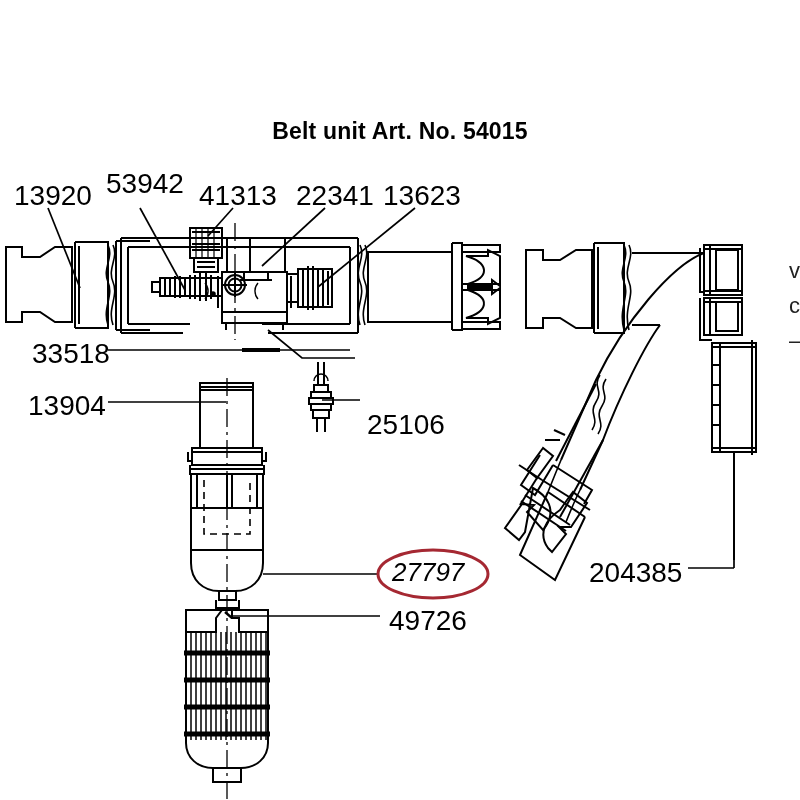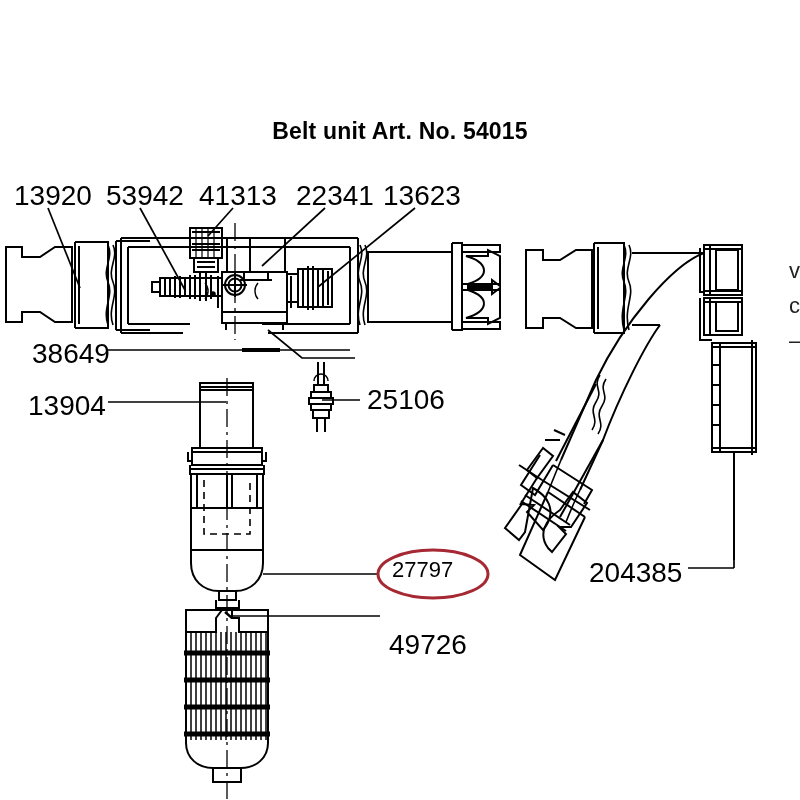--- a/index.html
+++ b/index.html
@@ -33,23 +33,24 @@
   }
   .lbl {
     position: absolute;
     font-size: 28px;
     color: #000;
     white-space: nowrap;
     font-family: "Liberation Sans", sans-serif;
   }
   .lbl-hi {
     position: absolute;
-    font-size: 22px;
+    font-size: 26px;
     color: #000;
     white-space: nowrap;
+    font-style: italic;
   }
   .edge-text {
     position: absolute;
     font-size: 22px;
     color: #222;
     white-space: nowrap;
   }
   svg { display:block; }
 </style>
 </head>
@@ -353,30 +354,30 @@
       <path d="M225 572 L232 578" stroke-width="2.4"></path>
 
       <path d="M688 528 L734 528"></path>
       <path d="M734 528 L734 418"></path>
     </g>
 
     <ellipse id="hl-ellipse" cx="433" cy="534" rx="55" ry="24" fill="none" stroke="#A52832" stroke-width="3"></ellipse>
   </svg>
 
   <div class="lbl" style="left:14px;  top:140px;">13920</div>
-  <div class="lbl" style="left:106px; top:140px;">53942</div>
+  <div class="lbl" style="left:106px; top:128px;">53942</div>
   <div class="lbl" style="left:199px; top:140px;">41313</div>
   <div class="lbl" style="left:296px; top:140px;">22341</div>
   <div class="lbl" style="left:383px; top:140px;">13623</div>
 
-  <div class="lbl" style="left:32px;  top:298px;">38649</div>
+  <div class="lbl" style="left:32px;  top:298px;">33518</div>
   <div class="lbl" style="left:28px;  top:350px;">13904</div>
 
-  <div class="lbl" style="left:367px; top:344px;">25106</div>
-  <div class="lbl" style="left:389px; top:589px;">49726</div>
+  <div class="lbl" style="left:367px; top:369px;">25106</div>
+  <div class="lbl" style="left:389px; top:565px;">49726</div>
   <div class="lbl" style="left:589px; top:517px;">204385</div>
 
   <div class="lbl-hi" style="left:392px; top:517px;">27797</div>
 
   <div class="edge-text" style="left:789px; top:218px;">v</div>
   <div class="edge-text" style="left:789px; top:253px;">c</div>
   <div class="edge-text" style="left:789px; top:288px;">—</div>
 
 </div>
 

